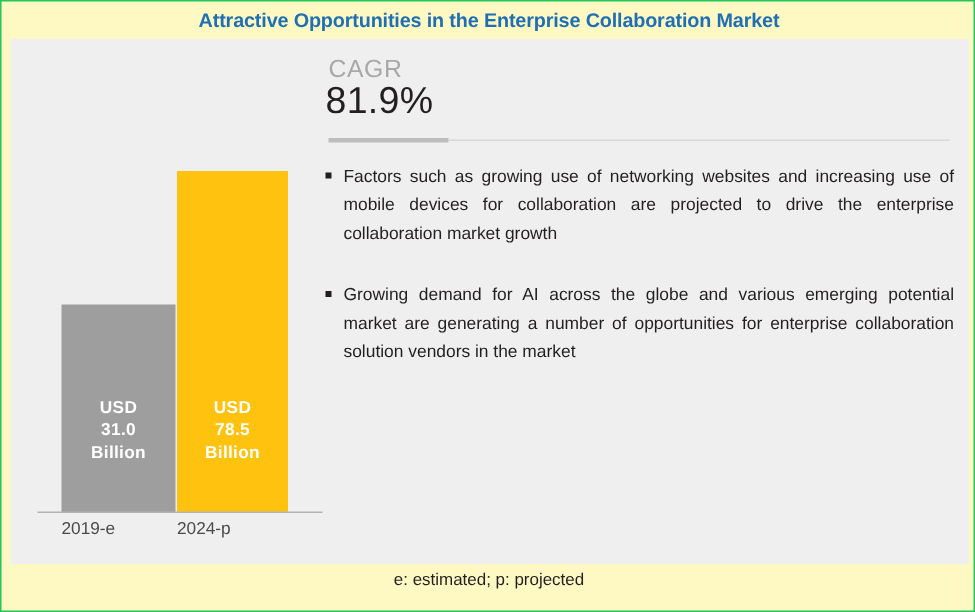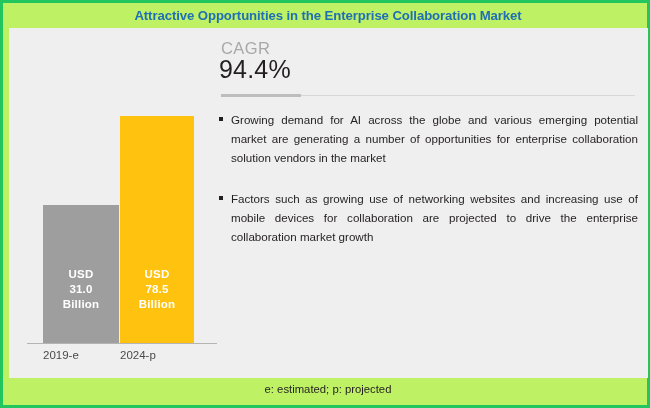--- a/index.html
+++ b/index.html
@@ -11,23 +11,23 @@
     height: 408px;
     background: #ffffff;
     font-family: "Liberation Sans", sans-serif;
     overflow: hidden;
   }
 
   #root {
     position: relative;
     width: 650px;
     height: 408px;
-    background: #bef264;
+    background: #fef9c3;
     box-sizing: border-box;
-    border: 3px solid #22c55e;
+    border: 1px solid #22c55e;
     padding-left: 48px;
   }
 
   
   .title {
     position: absolute;
     left: 0;
     top: 5px;
     width: 650px;
     text-align: center;
@@ -236,35 +236,35 @@
 
       <div class="cat-labels">
         <div class="cat cat-0">2019-e</div>
         <div class="cat cat-1">2024-p</div>
       </div>
     </div>
 
     <div class="info">
 
       <div class="cagr-label">CAGR</div>
-      <div class="cagr-value">94.4%</div>
+      <div class="cagr-value">81.9%</div>
 
       <div class="divider">
         <div class="dseg-dark"></div>
         <div class="dseg-light"></div>
       </div>
 
       <div class="bullets">
         <div class="bullet">
           <span class="dot"></span>
-          <span>Growing demand for AI across the globe and various emerging potential market are generating a number of opportunities for enterprise collaboration solution vendors in the market</span>
+          <span>Factors such as growing use of networking websites and increasing use of mobile devices for collaboration are projected to drive the enterprise collaboration market growth</span>
         </div>
         <div class="bullet">
           <span class="dot"></span>
-          <span>Factors such as growing use of networking websites and increasing use of mobile devices for collaboration are projected to drive the enterprise collaboration market growth</span>
+          <span>Growing demand for AI across the globe and various emerging potential market are generating a number of opportunities for enterprise collaboration solution vendors in the market</span>
         </div>
       </div>
 
     </div>
   </div>
 
   <div class="footnote">e: estimated; p: projected</div>
 
 </div>
 

